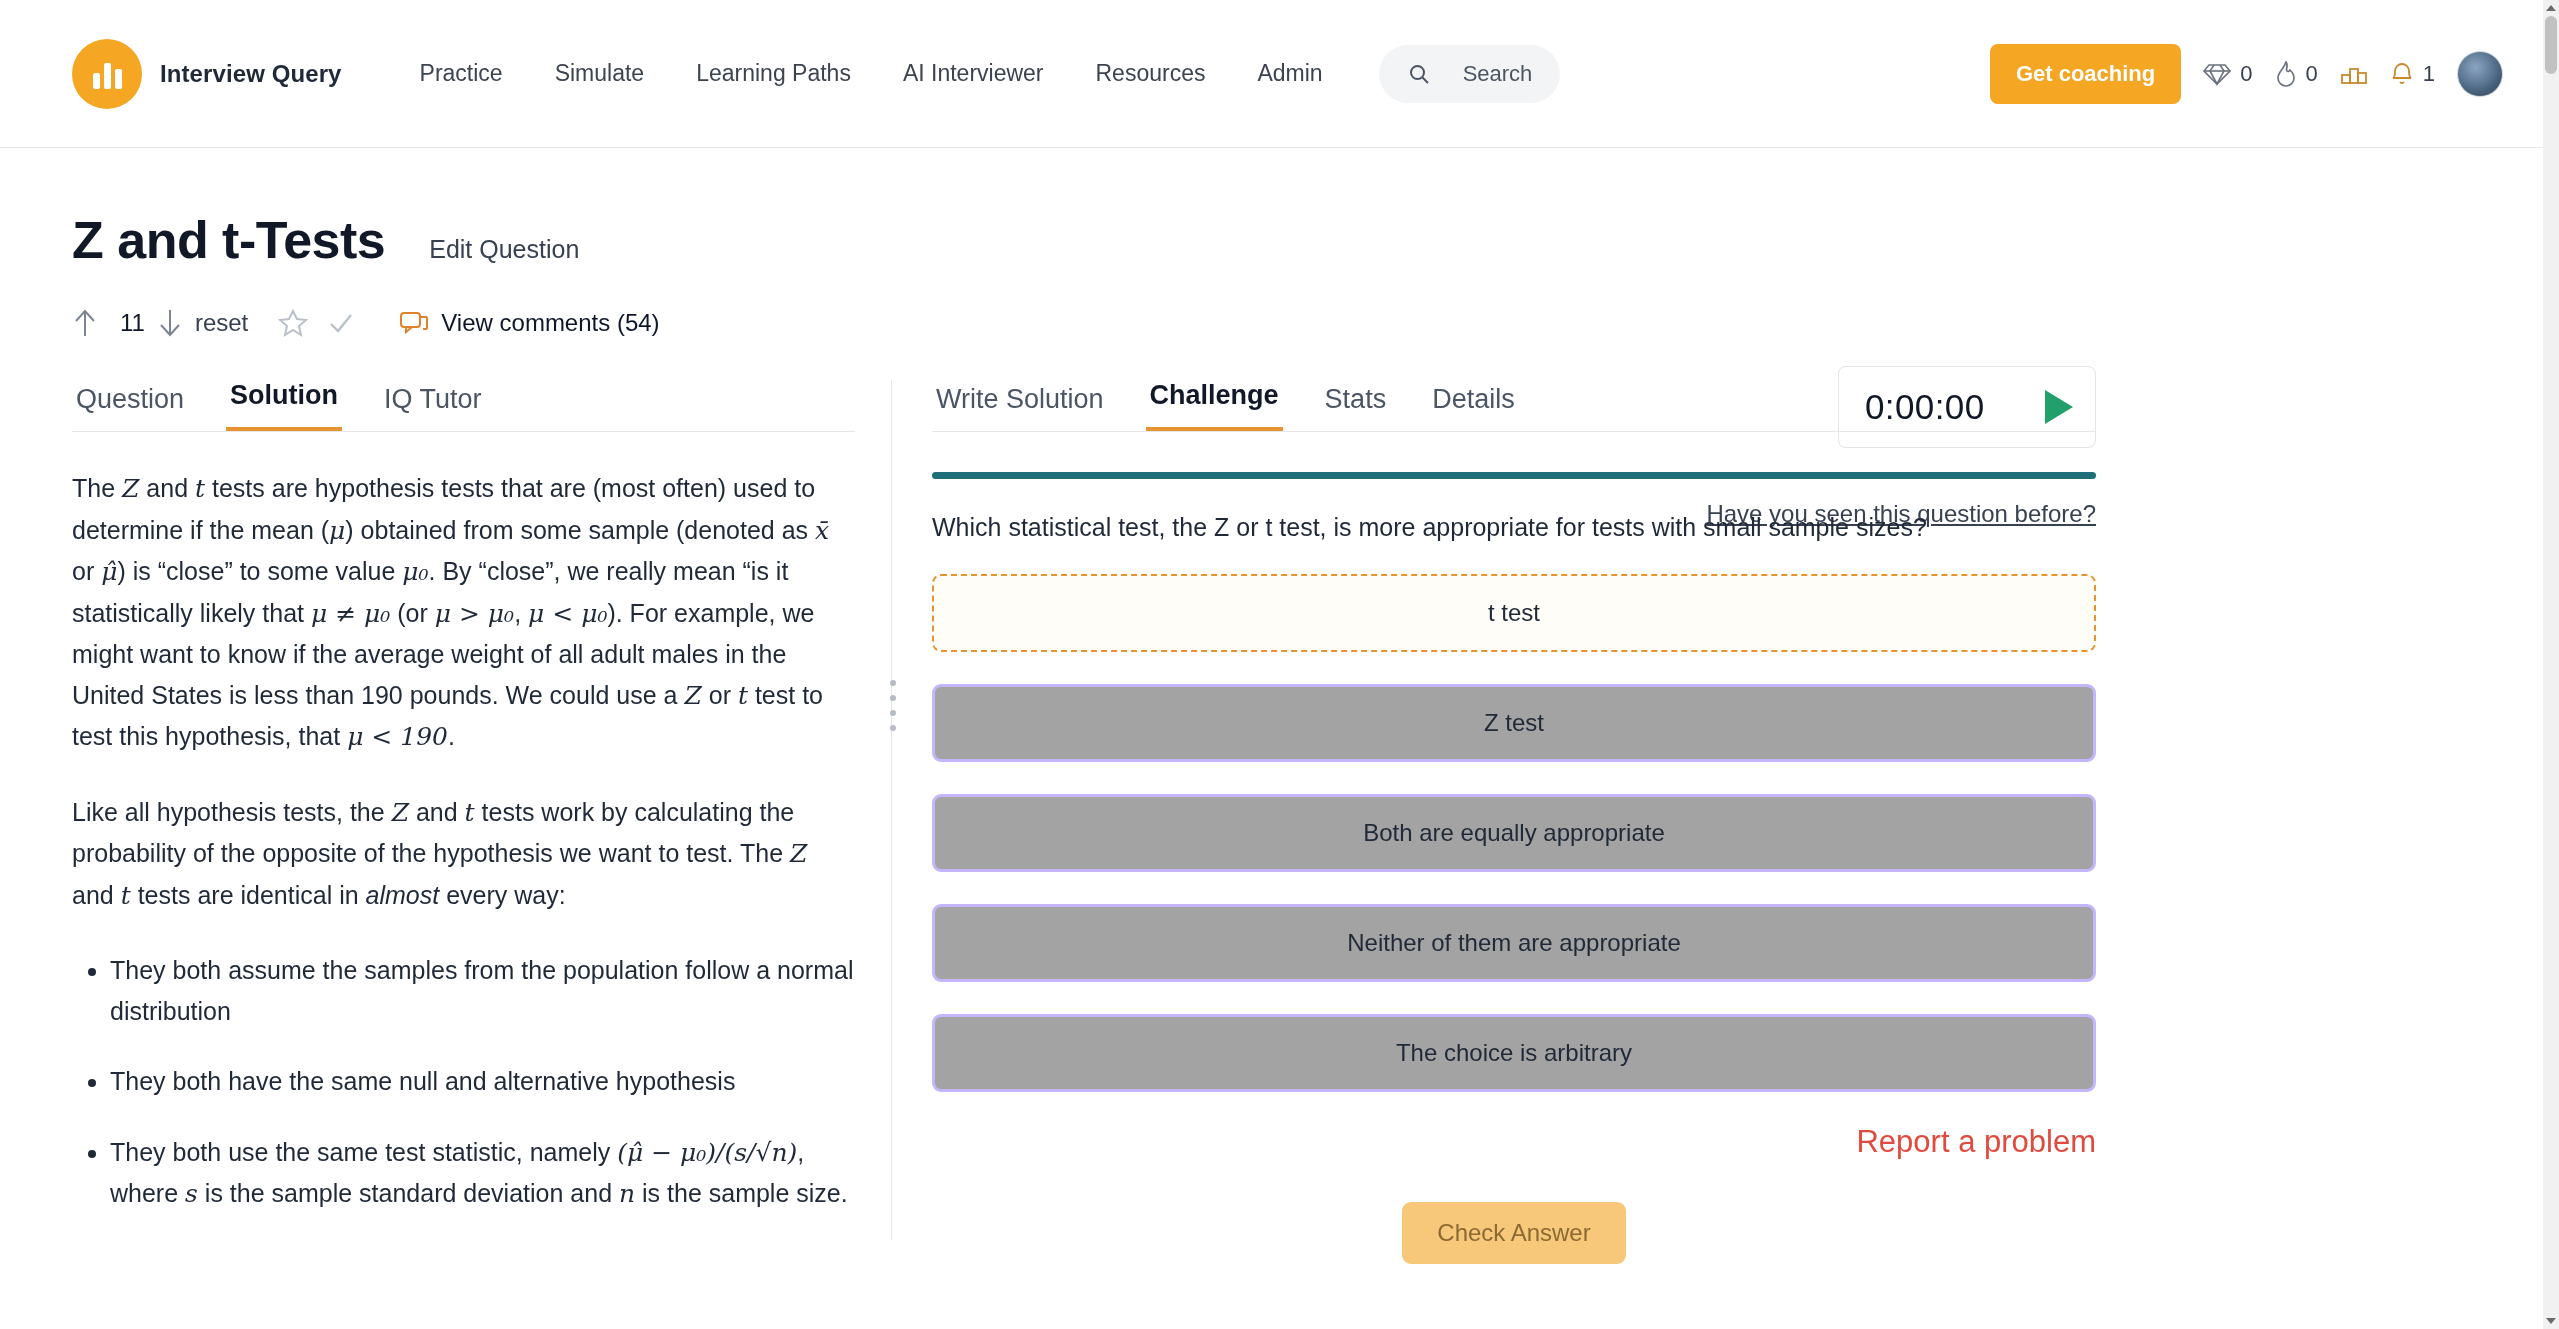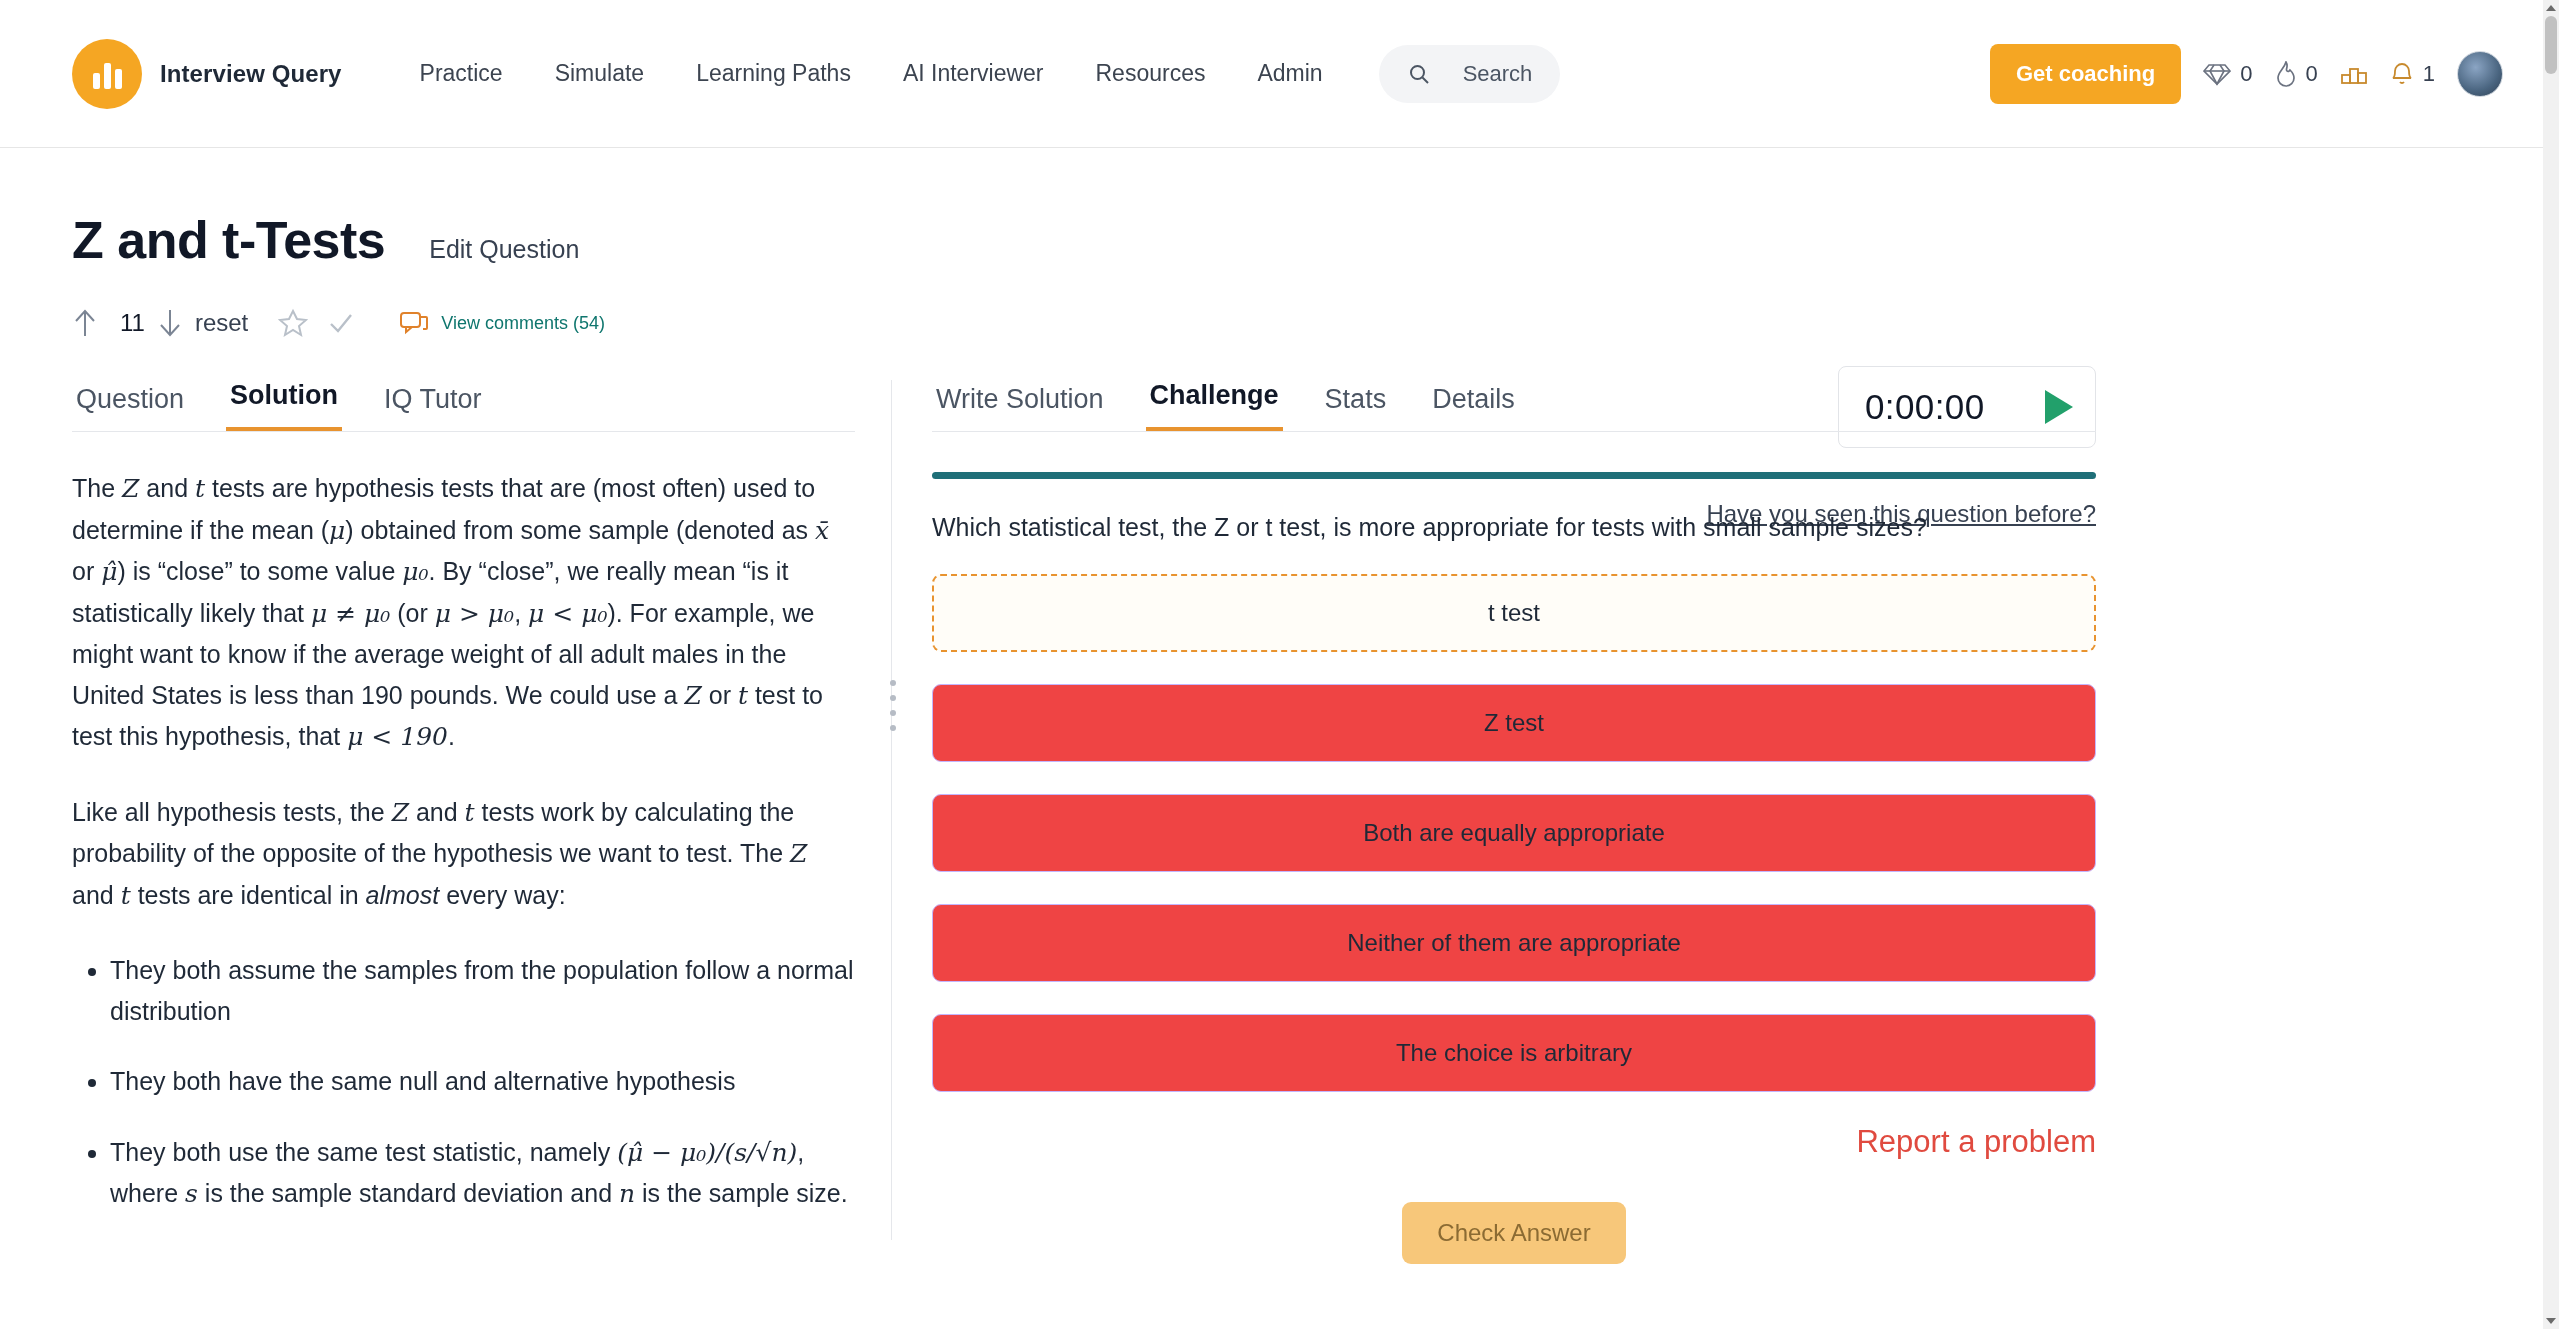--- a/index.html
+++ b/index.html
@@ -184,22 +184,22 @@
     font-size: 24px;
     color: #374151;
     margin-right: 30px;
     cursor: pointer;
   }
   .icon-btn { cursor: pointer; margin-right: 18px; }
   .comments-link {
     display: flex;
     align-items: center;
     gap: 13px;
-    color: #0f766e;
-    font-size: 18px;
+    color: #0f172a;
+    font-size: 24px;
     margin-left: 26px;
     cursor: pointer;
   }
   .seen-before {
     position: absolute;
     right: 72px;
     top: 352px;
     font-size: 24px;
     color: #374151;
     text-decoration: underline;
@@ -283,29 +283,29 @@
   }
   .challenge-q {
     margin-top: 34px;
     font-size: 25px;
     color: #1f2937;
   }
   .choices { margin-top: 32px; }
   .choice {
     width: 1164px;
     height: 78px;
-    border: 1px solid #c4b5fd;
+    border: 3px solid #c4b5fd;
     border-radius: 9px;
     display: flex;
     align-items: center;
     justify-content: center;
     font-size: 24px;
     color: #1f2937;
     margin-bottom: 32px;
-    background: #ef4444;
+    background: #a3a3a3;
     cursor: pointer;
   }
   .choice.selected {
     border: 2px dashed #e8932f;
     background: #fffdf8;
   }
   .report-link {
     width: 1164px;
     text-align: right;
     color: #e04a3f;

